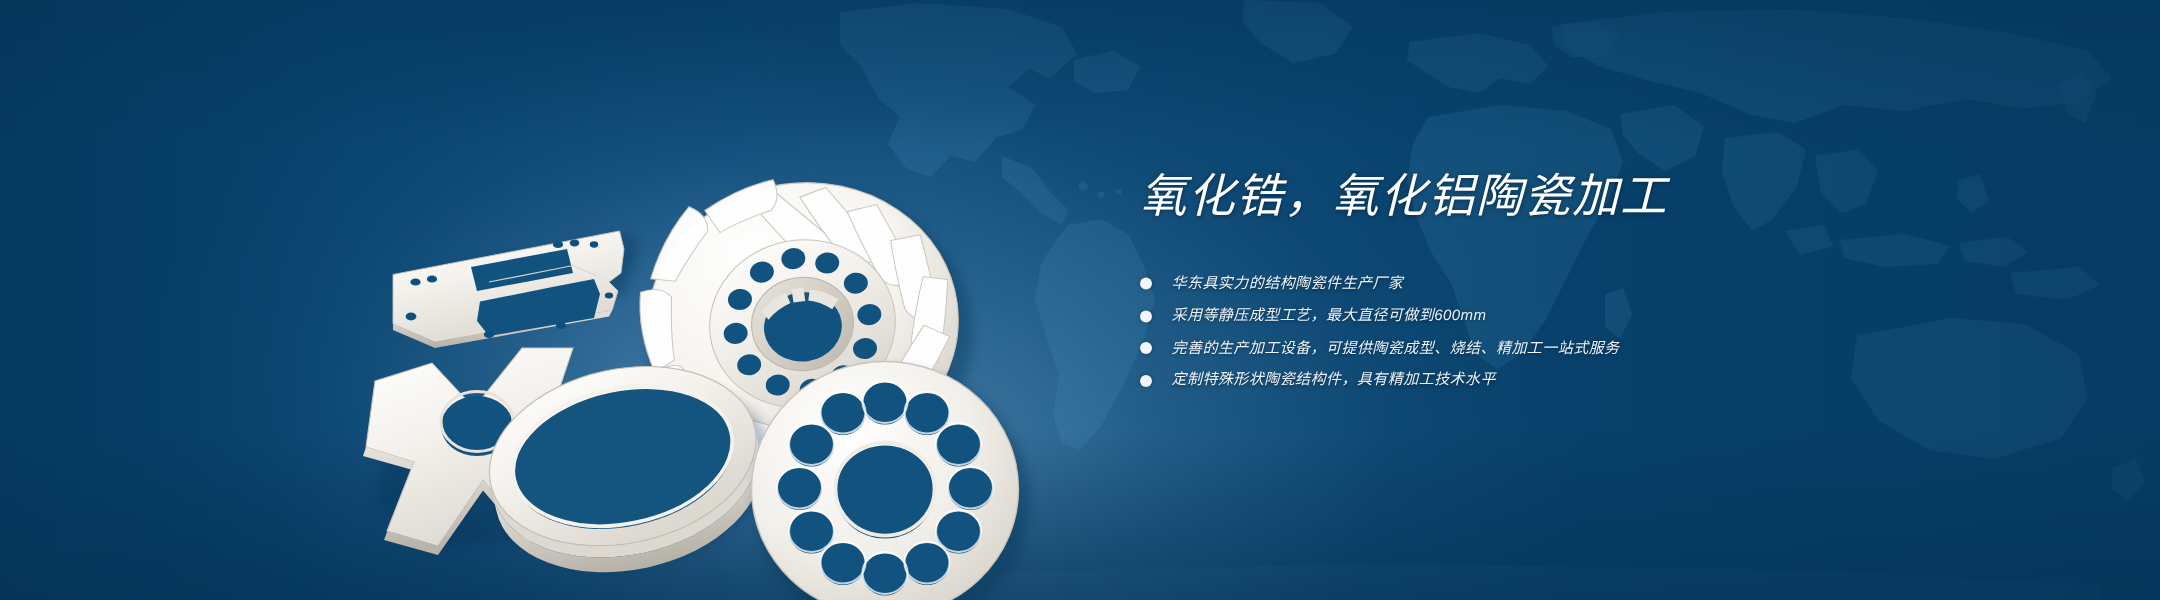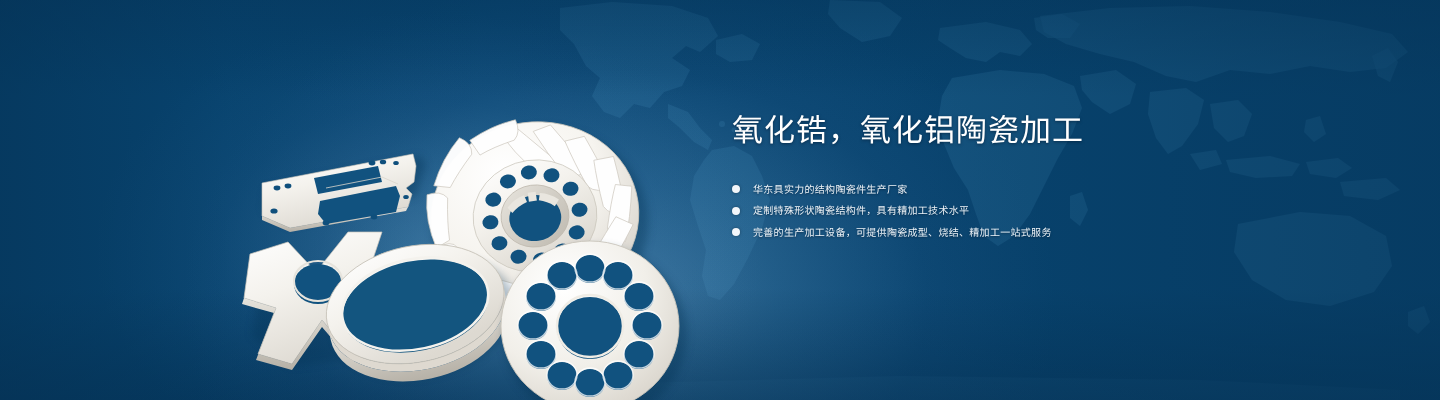--- a/index.html
+++ b/index.html
@@ -67,22 +67,23 @@
   .parts{
     position:absolute;
     left:230px;top:36px;
     width:480px;height:350px;
   }
   .parts svg{width:100%;height:100%;display:block;overflow:visible;}
 
   
   .copy{
     position:absolute;
-    left:732px;top:112px;
+    left:760px;top:112px;
     width:620px;
+    font-style:italic;
   }
   .headline{
     margin:0;
     font-size:31px;
     font-weight:400;
     letter-spacing:1px;
     color:#ffffff;
     line-height:1.25;
     text-shadow:0 1px 3px rgba(0,20,40,0.55);
     white-space:nowrap;
@@ -360,22 +361,26 @@
   <div class="copy">
     <h1 class="headline">氧化锆，氧化铝陶瓷加工</h1>
 
     <ul class="bullets">
       <li>
         <span class="dot"></span>
         <span class="btxt">华东具实力的结构陶瓷件生产厂家</span>
       </li>
       <li>
         <span class="dot"></span>
-        <span class="btxt">定制特殊形状陶瓷结构件，具有精加工技术水平</span>
+        <span class="btxt">采用等静压成型工艺，最大直径可做到600mm</span>
       </li>
       <li>
         <span class="dot"></span>
         <span class="btxt">完善的生产加工设备，可提供陶瓷成型、烧结、精加工一站式服务</span>
       </li>
+      <li>
+        <span class="dot"></span>
+        <span class="btxt">定制特殊形状陶瓷结构件，具有精加工技术水平</span>
+      </li>
     </ul>
   </div>
 
 </div>
 
 </body></html>

